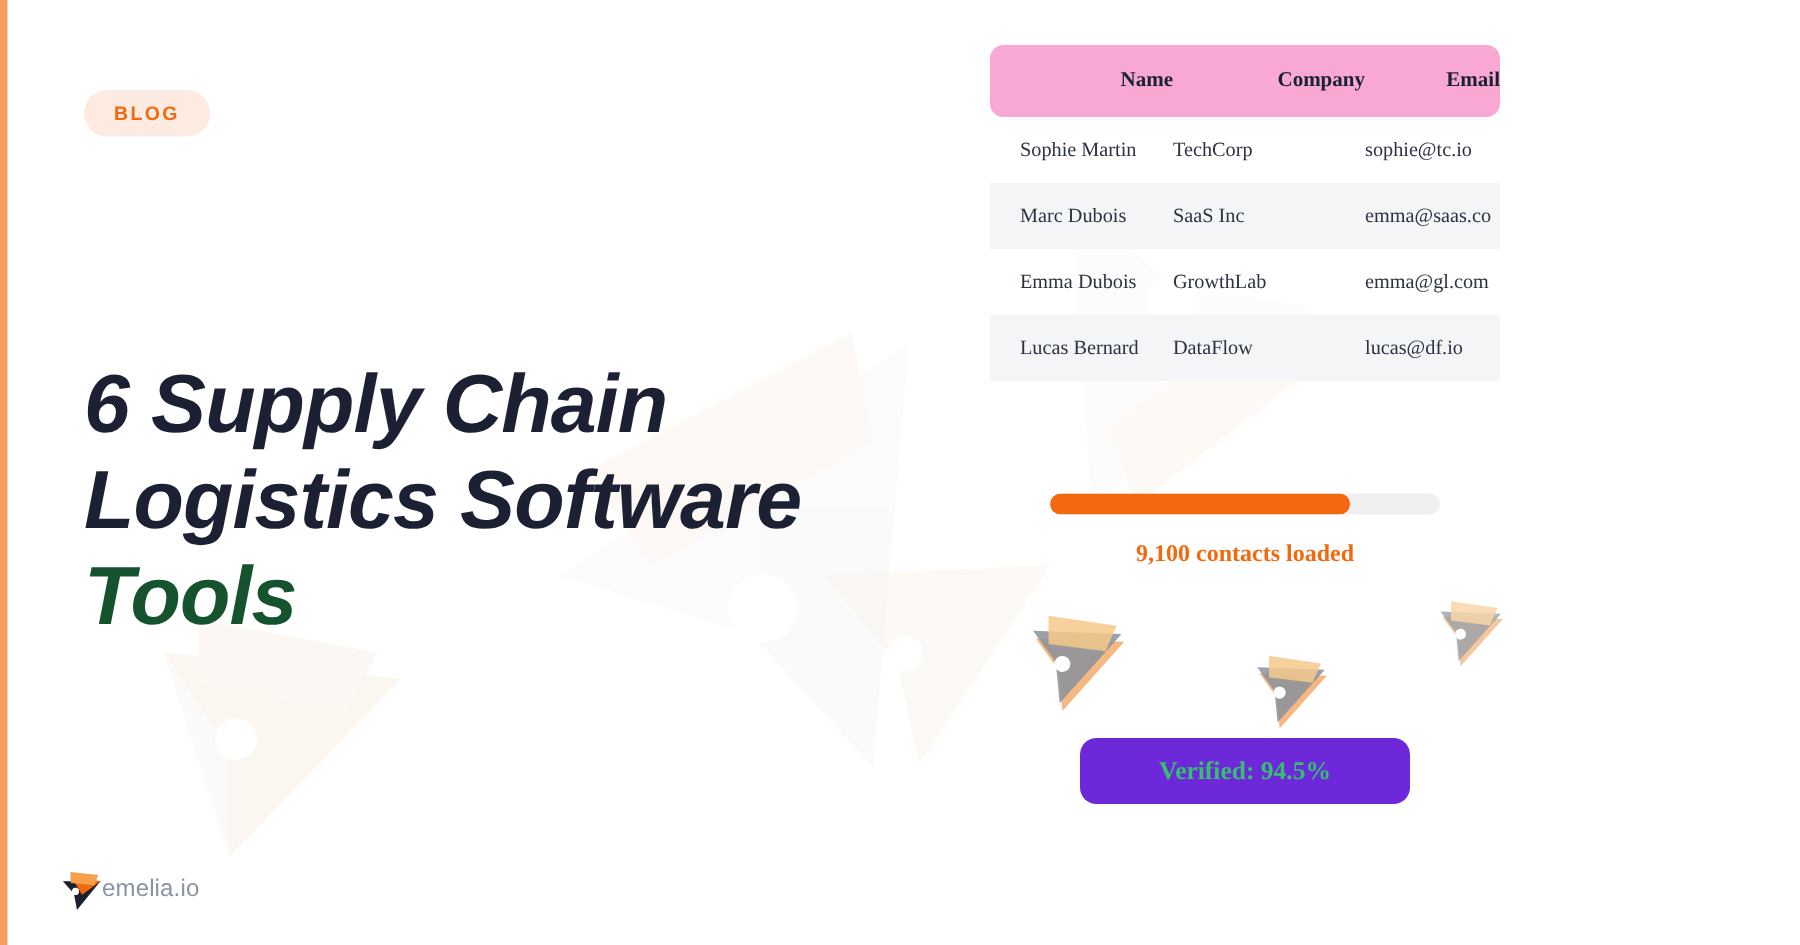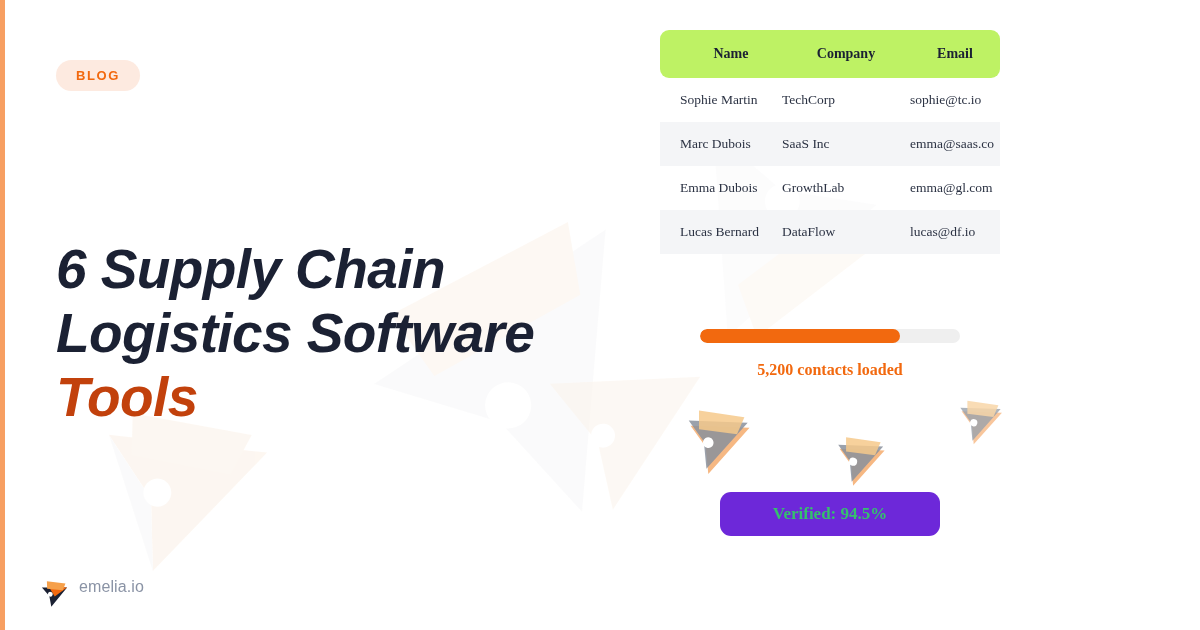--- a/index.html
+++ b/index.html
@@ -78,30 +78,30 @@
     width: 600px;
     margin: 0;
     font-size: 55px;
     line-height: 64px;
     font-weight: bold;
     letter-spacing: -0.6px;
     color: #1B2133;
     font-style: italic;
   }
   .headline .accent {
-    color: #c2410c;
+    color: #14532d;
   }
 
   
   .brand {
     position: absolute;
     left: 38px;
     bottom: 22px;
     display: flex;
-    gap: 11px;
+    align-items: center;
     z-index: 20;
   }
   .brand-logo {
     width: 30px;
     height: 30px;
     display: block;
   }
   .brand-name {
     font-size: 16px;
     color: #8A93A5;
@@ -121,25 +121,25 @@
   .contact-table {
     position: absolute;
     left: 0;
     top: 30px;
     width: 340px;
     border-collapse: collapse;
     table-layout: fixed;
     font-family: "Liberation Serif", serif;
   }
   .contact-table thead th {
-    background: #bef264;
+    background: #f9a8d4;
     color: #1B2133;
     font-size: 14px;
     font-weight: bold;
-    text-align: center;
+    text-align: right;
     padding: 16px 0 16px 0;
     white-space: nowrap;
   }
   .contact-table thead th:first-child {
     border-top-left-radius: 9px;
     border-bottom-left-radius: 9px;
     padding-left: 20px;
   }
   .contact-table thead th:last-child {
     border-top-right-radius: 9px;
@@ -306,21 +306,21 @@
           <td>DataFlow</td>
           <td class="email-cell">lucas@df.io</td>
         </tr>
       </tbody>
     </table>
 
     <div class="progress-wrap">
       <div class="progress-track">
         <div class="progress-fill" id="progress-fill" style="width: 77%;"></div>
       </div>
-      <div class="progress-label">5,200 contacts loaded</div>
+      <div class="progress-label">9,100 contacts loaded</div>
     </div>
 
     <div class="plane-cluster">
       <svg style="position:absolute; left:18px; top:10px;" width="76" height="76" viewBox="0 0 100 100">
         <g transform="rotate(14 50 50)">
           <path d="M12 36 L88 20 L50 92 L38 58 Z" fill="#F3A05A" opacity="0.75"></path>
           <path d="M8 30 L84 14 L46 86 L34 52 Z" fill="#8A919C" opacity="0.85"></path>
           <path d="M18 14 L78 8 L74 32 L24 38 Z" fill="#F6C98B" opacity="0.85"></path>
           <circle cx="40" cy="52" r="7" fill="#ffffff"></circle>
         </g>

